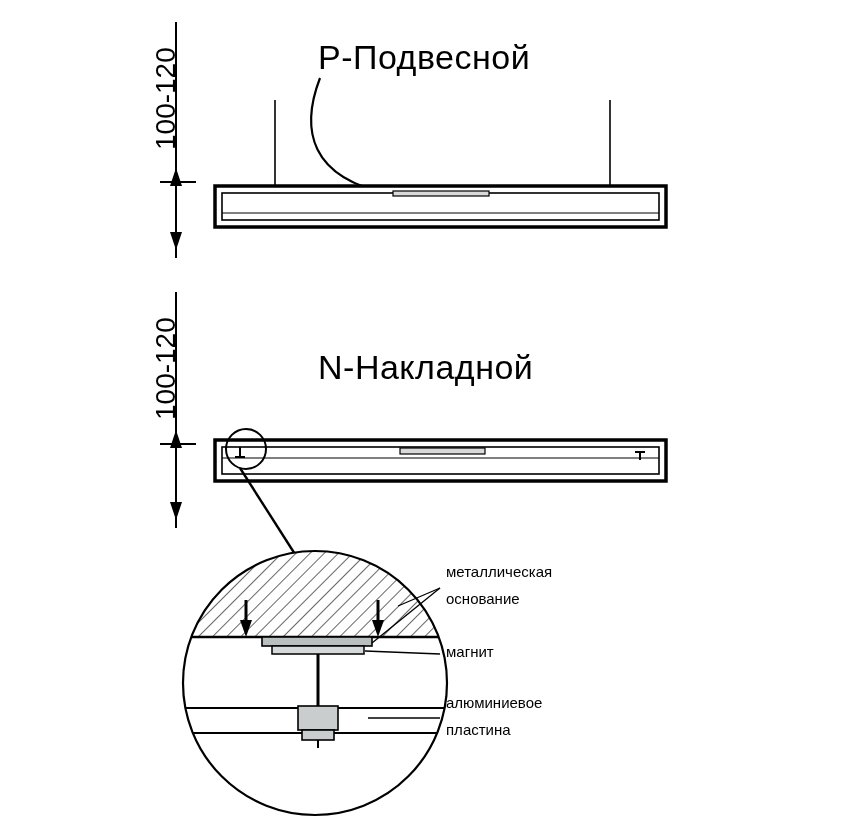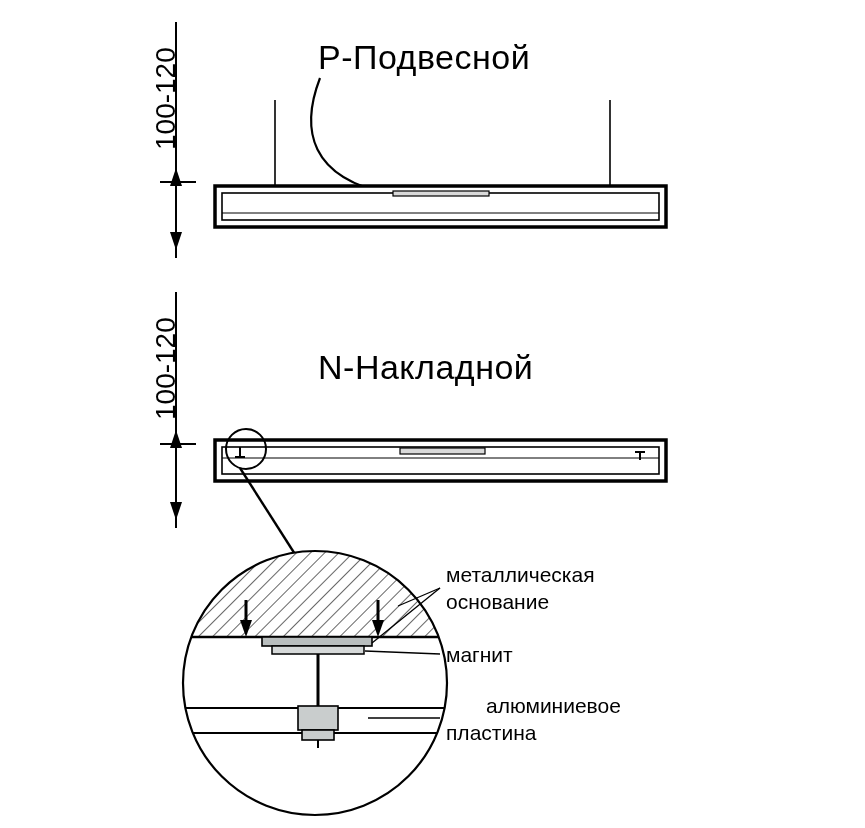--- a/index.html
+++ b/index.html
@@ -33,21 +33,21 @@
   .title-text {
     font-size: 34px;
     letter-spacing: 0.5px;
   }
   .dim-text {
     font-size: 28px;
     transform-origin: 0 0;
     transform: rotate(-90deg);
   }
   .callout-text {
-    font-size: 21px;
+    font-size: 15px;
   }
 </style>
 </head>
 <body>
 
 <div id="canvas">
 
   <svg class="diagram" viewBox="0 0 865 828">
     <defs>
       <pattern id="hatch" width="10" height="10" patternUnits="userSpaceOnUse" patternTransform="rotate(45)">
@@ -152,16 +152,16 @@
 
   <div class="lbl dim-text" style="left:150px; top:150px;">100-120</div>
 
   <div class="lbl dim-text" style="left:150px; top:420px;">100-120</div>
 
   <div class="lbl callout-text" style="left:446px; top:563px;">металлическая</div>
   <div class="lbl callout-text" style="left:446px; top:590px;">основание</div>
 
   <div class="lbl callout-text" style="left:446px; top:643px;text-align:right;">магнит</div>
 
-  <div class="lbl callout-text" style="left:446px; top:694px;padding-left:40px;">алюминиевое</div>
+  <div class="lbl callout-text" style="left:446px; top:694px;">алюминиевое</div>
   <div class="lbl callout-text" style="left:446px; top:721px;">пластина</div>
 
 </div>
 
 </body></html>

